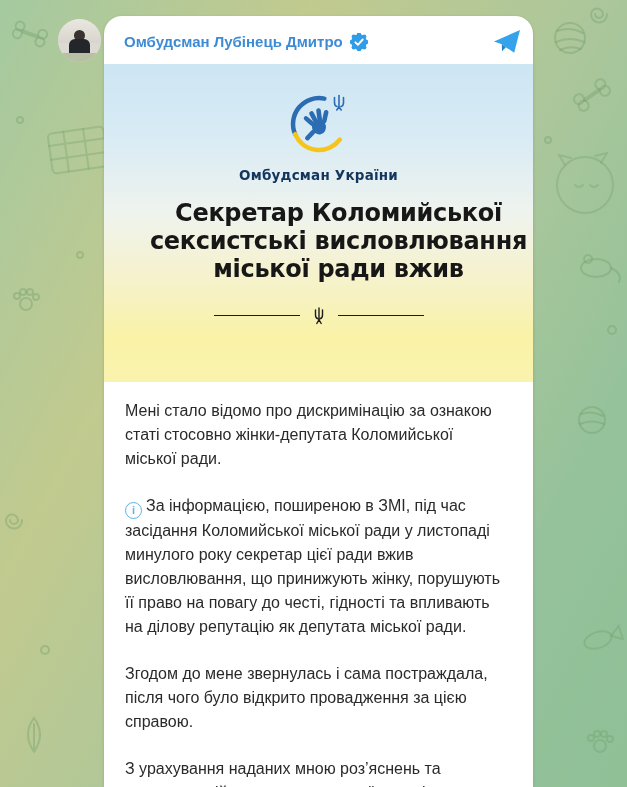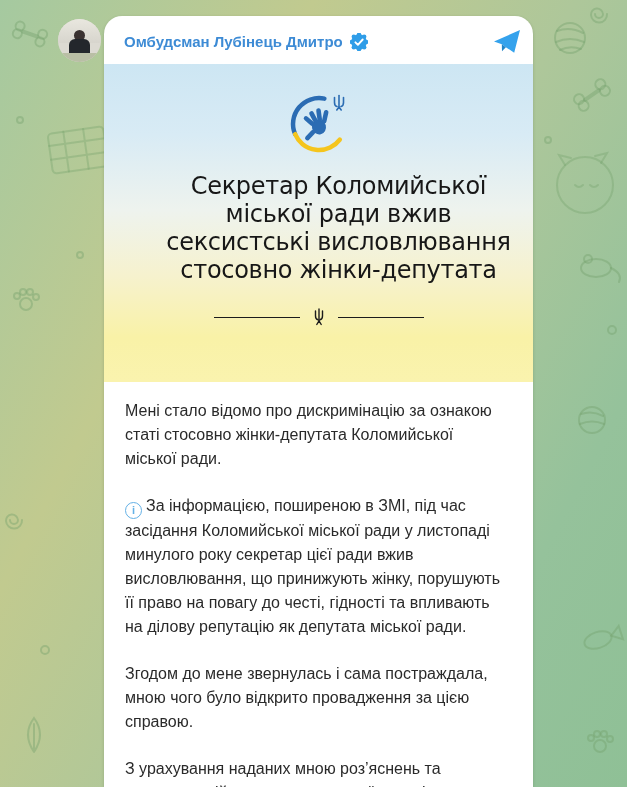--- a/index.html
+++ b/index.html
@@ -25,21 +25,21 @@
   .verified{margin-left:7px;flex:0 0 auto;}
   .plane{margin-left:auto;flex:0 0 auto;cursor:pointer;}
   
   .post-image{
     height:318px;text-align:center;cursor:pointer;
     background:linear-gradient(180deg,#cde6f3 0%,#d8ebf5 22%,#eef3ee 46%,#f6f2cf 66%,#f9f2a7 86%,#faf3ae 100%);
   }
   .logo-wrap{padding-top:30px;}
   .logo-caption{margin-top:9px;font-family:"DejaVu Sans",sans-serif;font-weight:bold;
     font-size:13.5px;line-height:1.3;color:#14365e;letter-spacing:.2px;}
-  .headline{margin:14px auto 0;font-family:"DejaVu Sans",sans-serif;font-weight:normal;
+  .headline{margin:14px auto 0;font-family:"DejaVu Sans",sans-serif;font-weight:bold;
     font-size:24px;line-height:1.17;color:#171717;letter-spacing:-.3px;padding-left:40px;}
   .headline span{display:block;}
   .divider{margin-top:24px;display:flex;align-items:center;justify-content:center;gap:12px;}
   .divider .line{width:86px;height:0;border-top:1.6px solid #1c1c1c;}
   
   .post-text{padding:17px 20px 20px 21px;font-size:16px;line-height:1.5;color:#2a2a2a;text-align:left;}
   .post-text p{margin:0 10px 23px 0;}
   .post-text p:last-child{margin-bottom:0;}
   .info-icon{display:inline-flex;width:15px;height:15px;border:1.7px solid #64b1e6;border-radius:50%;
     align-items:center;justify-content:center;color:#64b1e6;font-size:11px;font-weight:bold;
@@ -165,40 +165,40 @@
           <g stroke="#2b6cb3" stroke-width="4.6" stroke-linecap="round">
             <path d="M-6 -5 L-10.5 -11.5"></path>
             <path d="M-2 -7 L-4 -15"></path>
             <path d="M2.5 -7 L3.5 -16"></path>
             <path d="M6.5 -4.5 L10.5 -12.5"></path>
             <path d="M-7 3.5 L-14 8"></path>
           </g>
         </g>
       </svg>
       <div class="logo-caption">
+        <div>Омбудсман України</div>
       </div>
     </div>
     <h1 class="headline">
       <span>Секретар Коломийської</span>
+      <span>сексистські висловлювання</span>
       <span>міської ради вжив</span>
-      <span>сексистські висловлювання</span>
-      <span>стосовно жінки-депутата</span>
     </h1>
     <div class="divider">
       <span class="line"></span>
       <svg width="14" height="18" viewBox="0 0 14 18" fill="none" stroke="#1c1c1c" stroke-width="1.4" stroke-linecap="round">
         <path d="M7 1 V13"></path>
         <path d="M3.5 3 V8 Q3.5 11.2 6 11.7"></path>
         <path d="M10.5 3 V8 Q10.5 11.2 8 11.7"></path>
         <path d="M4.8 16.5 L7 12.8 L9.2 16.5"></path>
       </svg>
       <span class="line"></span>
     </div>
   </div>
 
   <div class="post-text">
     <p>Мені стало відомо про дискримінацію за ознакою статі стосовно жінки-депутата Коломийської міської ради.</p>
     <p><span class="info-icon">i</span><span>За інформацією, поширеною в ЗМІ, під час засідання Коломийської міської ради у листопаді минулого року секретар цієї ради вжив висловлювання, що принижують жінку, порушують її право на повагу до честі, гідності та впливають на ділову репутацію як депутата міської ради.</span></p>
-    <p>Згодом до мене звернулась і сама постраждала, мною чого було відкрито провадження за цією справою.</p>
+    <p>Згодом до мене звернулась і сама постраждала, після чого було відкрито провадження за цією справою.</p>
     <p>З урахування наданих мною роз’яснень та рекомендацій, питання неетичної поведінки секретаря Коломийської міської ради розглянули на засіданні Постійної комісії за присутності обох сторін оскаржуваних подій.</p>
   </div>
 
 </div>
 
 </body></html>

